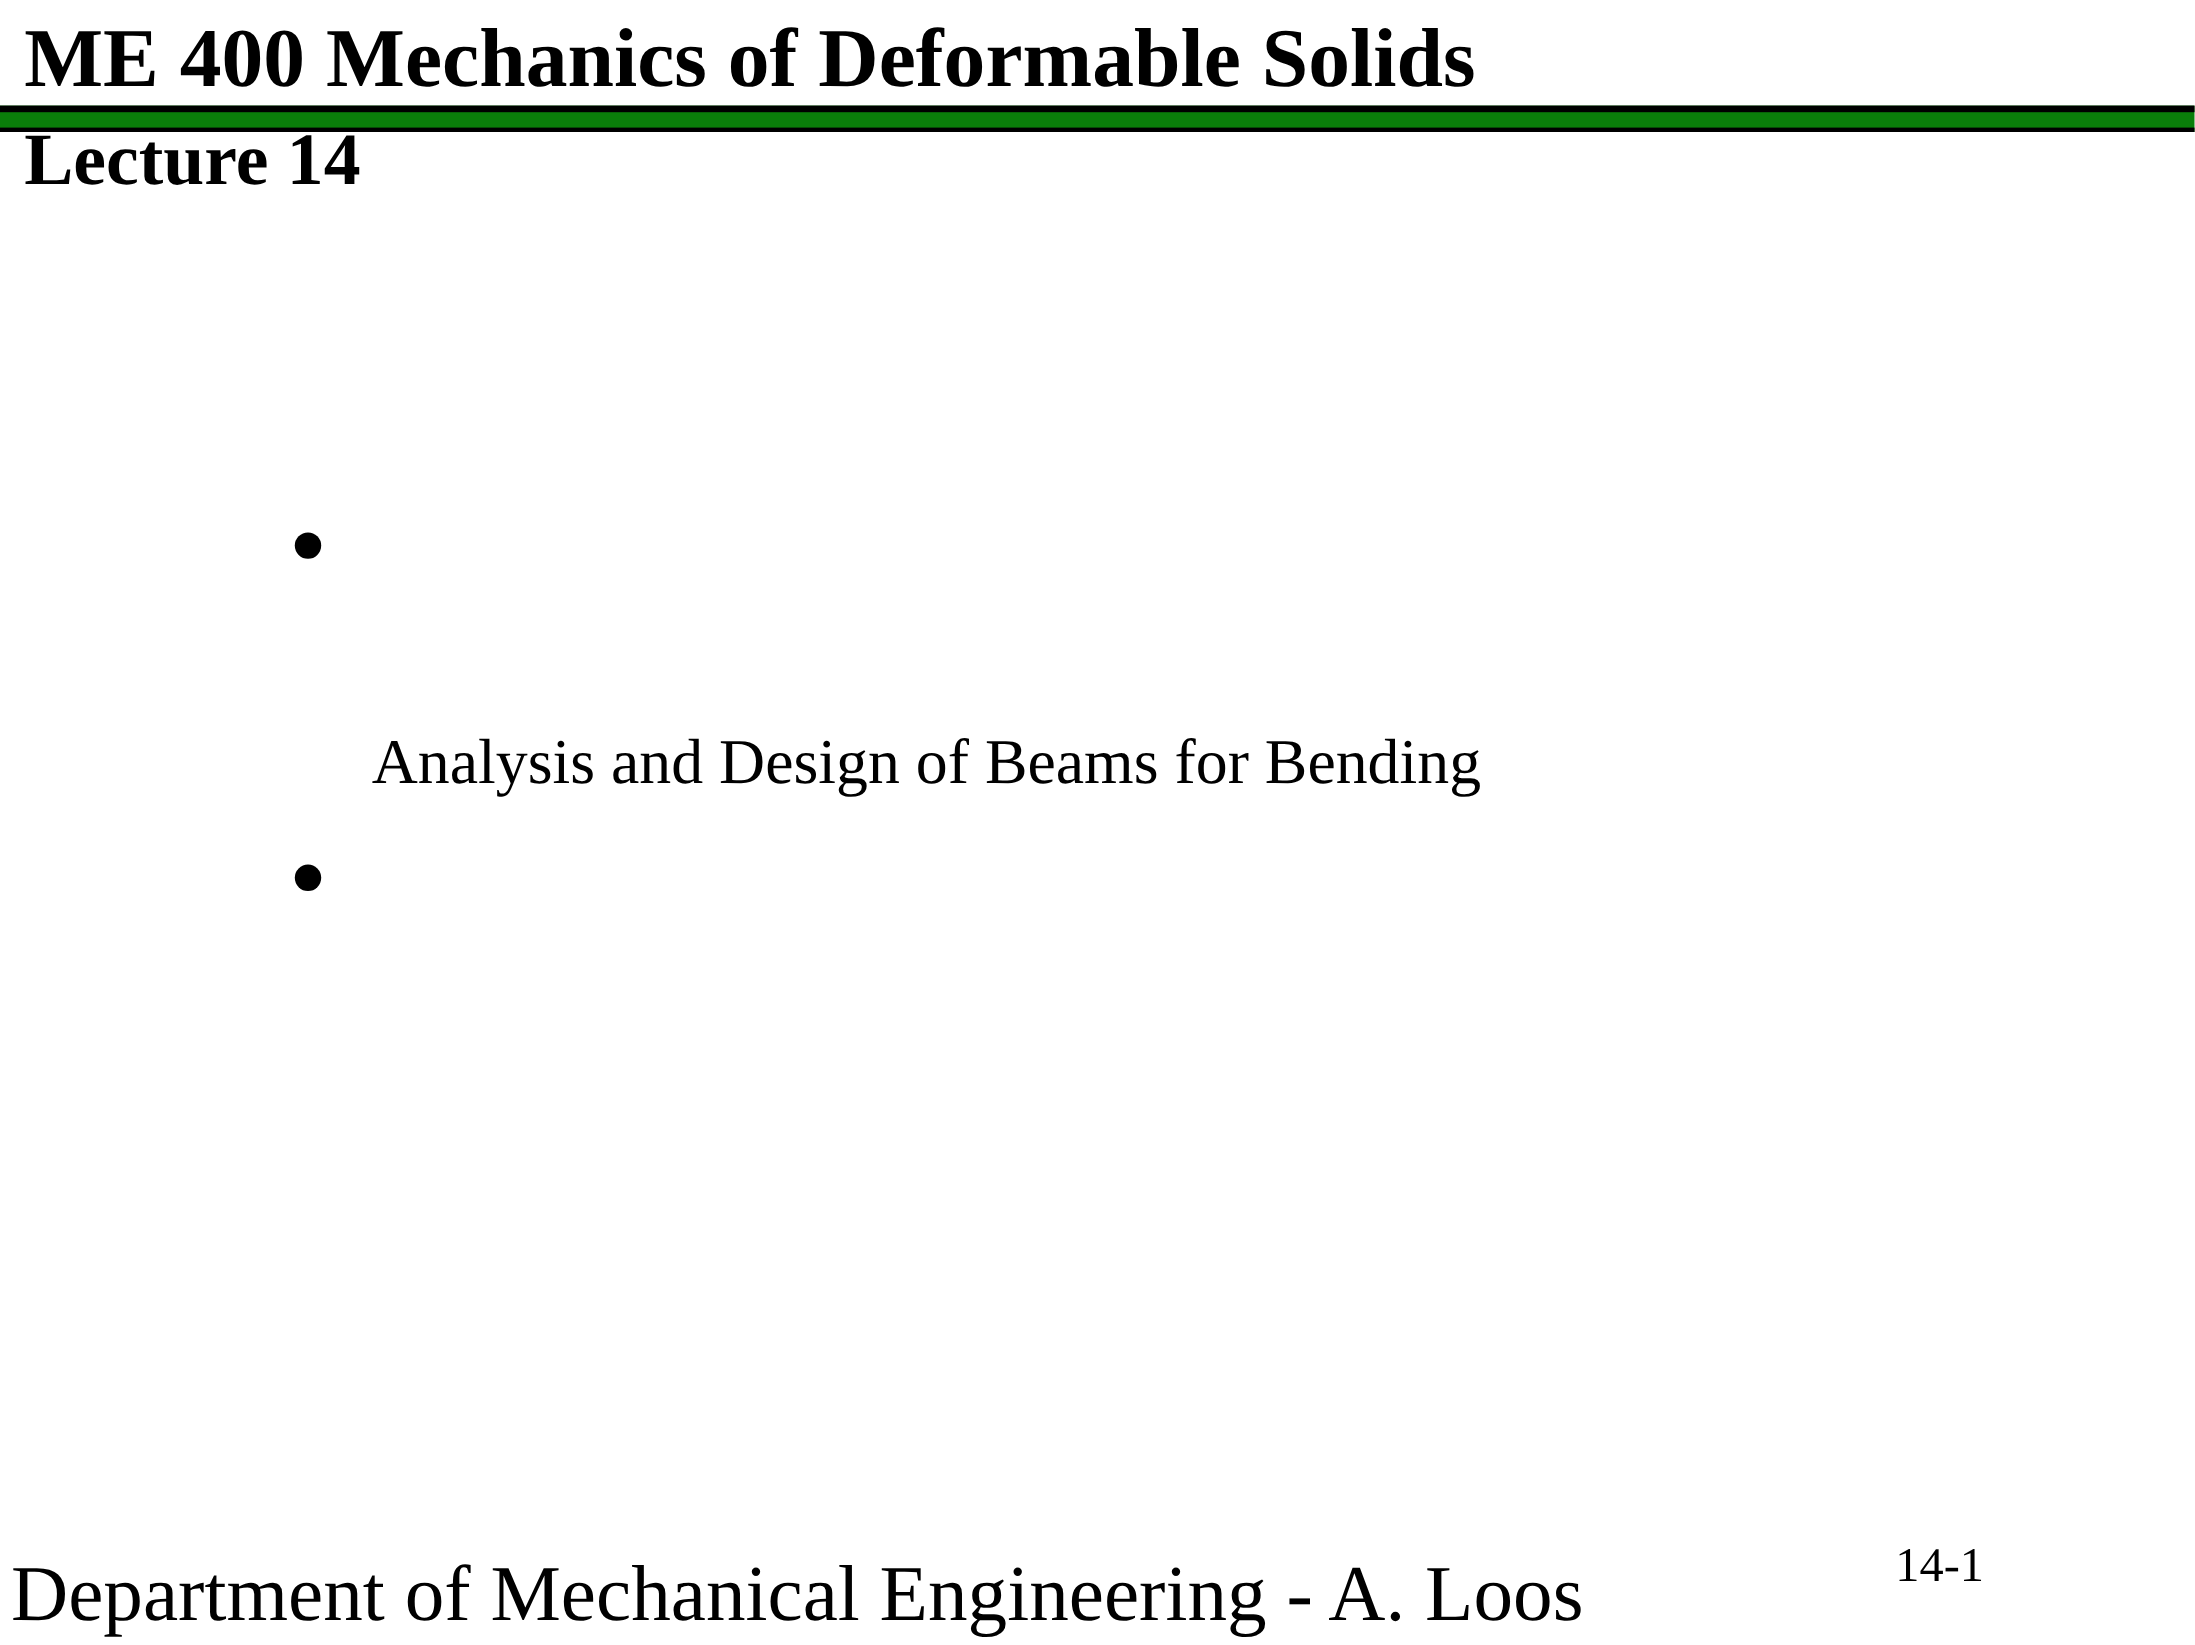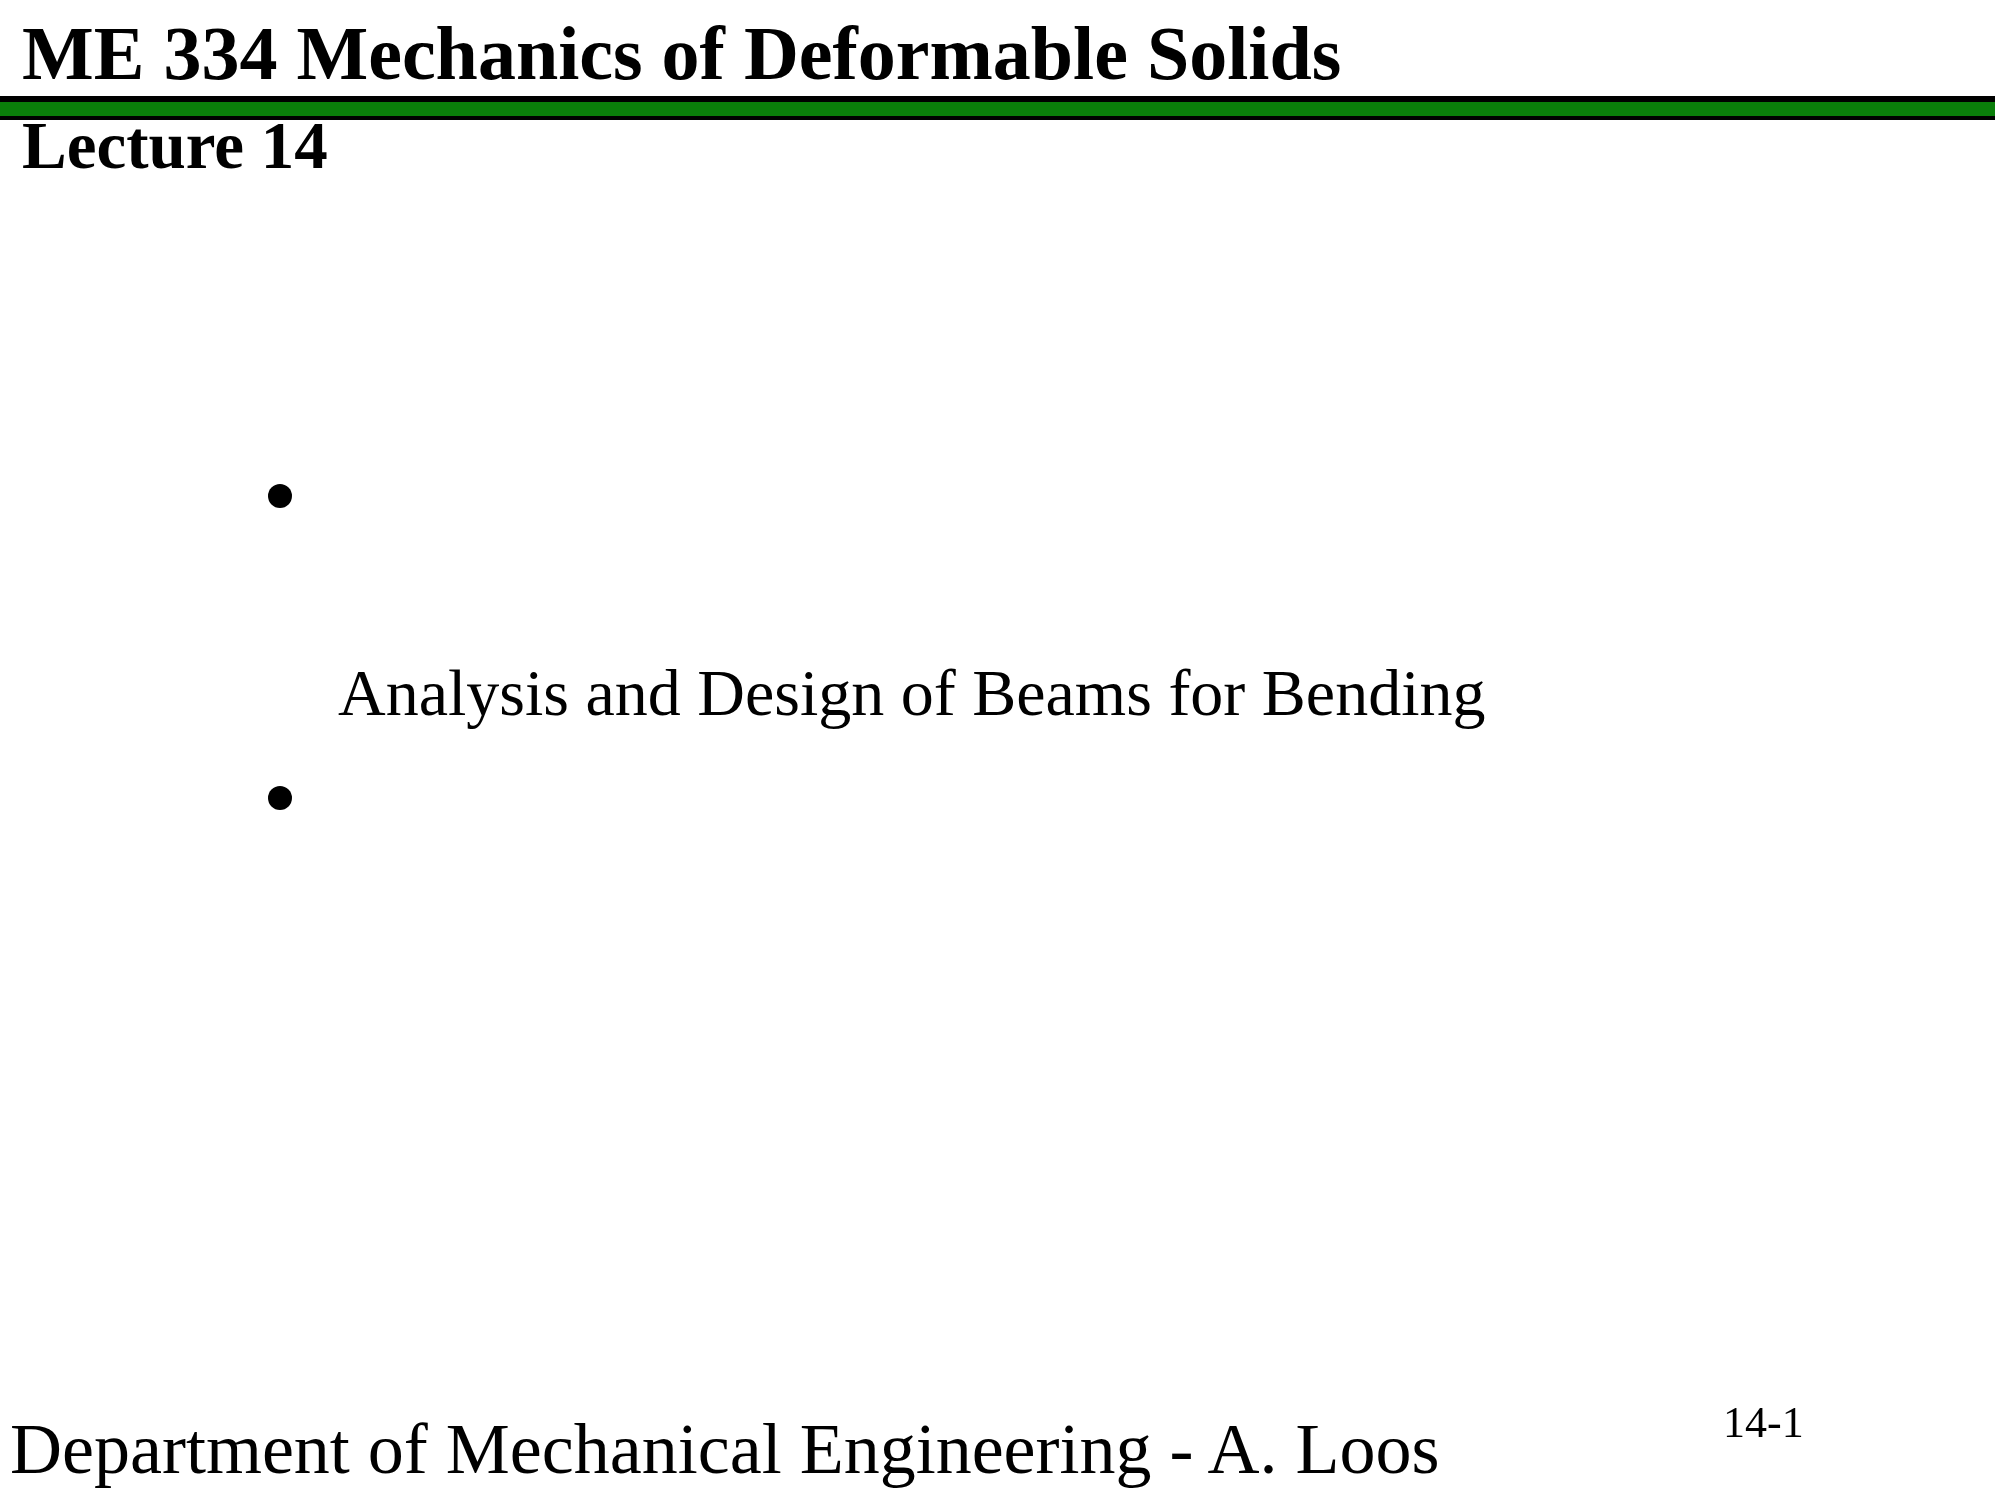--- a/index.html
+++ b/index.html
@@ -50,21 +50,21 @@
     left: 265px;
     top: 455px;
     width: 1575px;
     margin: 0;
     padding: 0;
     list-style: none;
   }
   .bullet-item {
     position: relative;
     padding-left: 73px;
-    font-size: 66px;
+    font-size: 58px;
     line-height: 95px;
     margin: 0 0 17px 0;
     white-space: pre-line;
   }
   .bullet-icon {
     position: absolute;
     left: 3px;
     top: 29px;
     width: 24px;
     height: 24px;
@@ -84,21 +84,21 @@
     left: 1723px;
     top: 1401px;
     font-size: 44px;
     line-height: 44px;
     white-space: nowrap;
   }
 </style>
 </head>
 <body style="background: rgb(255, 255, 255); color: rgb(0, 0, 0);">
 
-<div class="slide-title">ME 334 Mechanics of Deformable Solids</div>
+<div class="slide-title">ME 400 Mechanics of Deformable Solids</div>
 
 <div class="accent-bar" style="background: rgb(10, 126, 10); border-top-color: rgb(0, 0, 0); border-bottom-color: rgb(0, 0, 0);"></div>
 
 <div class="lecture-subtitle">Lecture 14</div>
 
 <ul class="bullet-list">
   <li class="bullet-item">
     <span class="bullet-icon"></span>
     <span>Analysis and Design of Beams for Bending</span>
   </li>

